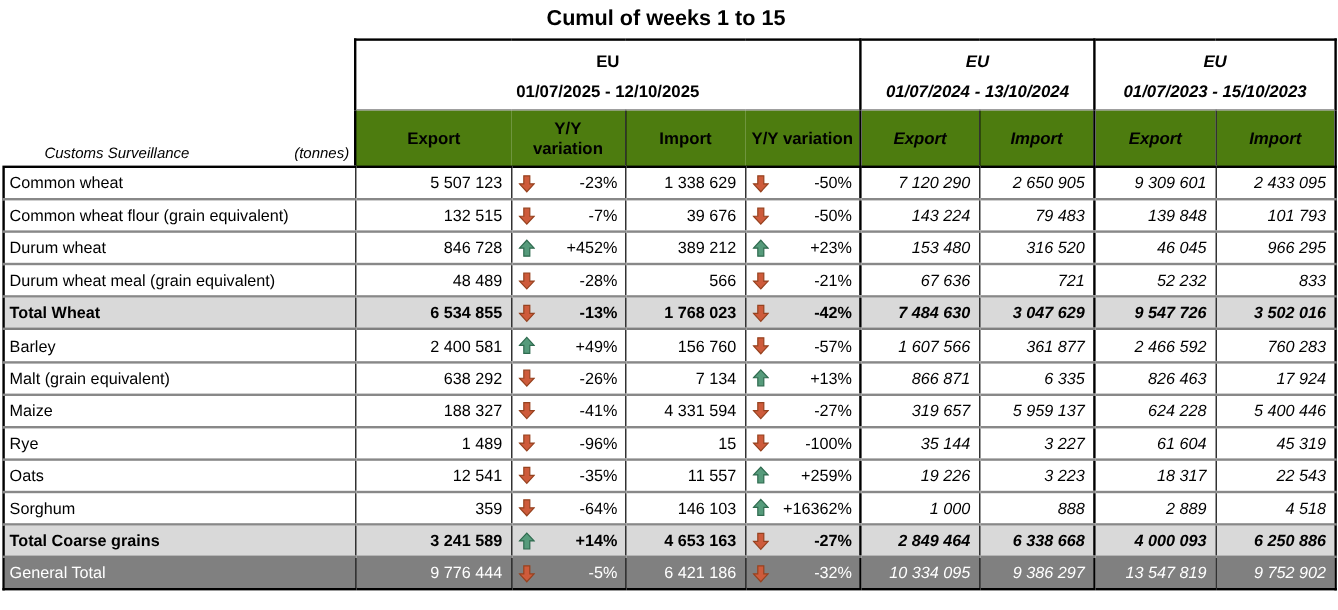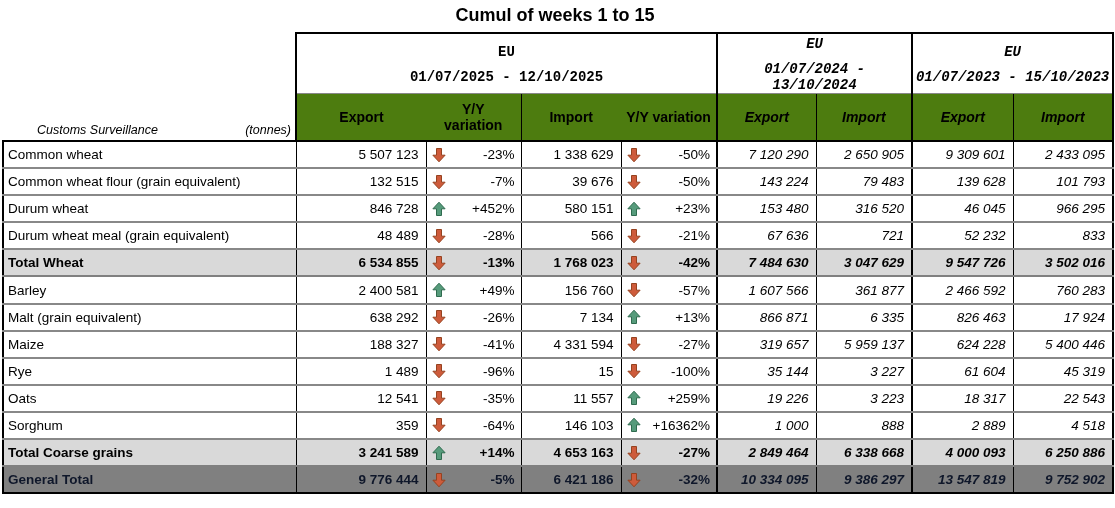--- a/index.html
+++ b/index.html
@@ -5,21 +5,21 @@
   html,body{margin:0;padding:0;background:#ffffff;}
   body{font-family:"Liberation Sans","DejaVu Sans",sans-serif;color:#000;}
   .page{position:relative;width:1115px;height:508px;background:#fff;overflow:hidden;}
   .title{width:1110px;text-align:center;font-size:18px;font-weight:bold;padding-top:5px;height:32px;box-sizing:border-box;}
   table{border-collapse:collapse;table-layout:fixed;margin-left:2px;width:1110px;}
   td,th{padding:0;font-size:13.5px;overflow:hidden;}
 
   
   th.corner{border:none;border-bottom:2.5px solid #000;vertical-align:bottom;font-weight:normal;}
   .corner-inner{display:flex;justify-content:space-between;align-items:flex-end;font-style:italic;font-size:12.5px;padding:0 4px 3px 34px;gap:21px;}
-  th.group{border-top:2.5px solid #000;border-bottom:1.5px solid #888;background:#fff;font-weight:bold;font-size:14px;vertical-align:middle;height:57px;font-family:Liberation Mono, monospace;}
+  th.group{border-top:2.5px solid #000;border-bottom:1.5px solid #888;background:#fff;font-weight:bold;font-size:14px;vertical-align:middle;height:57px;}
   th.group .region{display:block;padding-top:2px;}
   th.group .period{display:block;padding-top:9px;}
   th.colhead{font-weight:bold;font-size:14px;height:46px;vertical-align:middle;border-bottom:2.5px solid #000;background:#4d7c0f;}
   th.italic, td.italic{font-style:italic;}
   th.nowrap{white-space:nowrap;}
   th.wrap{padding:0 14px;}
 
   
   .bl-thick{border-left:2.5px solid #000;}
   .br-thick{border-right:2.5px solid #000;}
@@ -31,21 +31,21 @@
   tbody td.c-label{border-left:2.5px solid #000;border-right:1px solid #000;padding-left:4px;text-align:left;}
   tbody td.c-num{text-align:right;padding-right:7px;}
   tbody td.c-var{border-left:1px solid #000;}
   tbody td.c-impb{border-left:1px solid #000;}
   tbody td.c-g2{border-left:2.5px solid #000;}
   tbody td.c-g3{border-left:2.5px solid #000;}
   tbody td.c-mid{border-left:1px solid #000;}
   tbody td.c-last{border-right:2.5px solid #000;}
   tbody td.c-hist{font-style:italic;}
   tbody tr.row-subtotal td{background:#D9D9D9;font-weight:bold;border-bottom:2px solid #808080;}
-  tbody tr.row-total td{background:#808080;color:#0f172a;font-weight:bold;border-bottom:2.5px solid #000;}
+  tbody tr.row-total td{background:#808080;color:#ffffff;font-weight:normal;border-bottom:2.5px solid #000;}
   .var-inner{display:flex;align-items:center;justify-content:space-between;padding:0 6px 0 5px;gap:12px;}
   .var-inner .arr{display:inline-flex;align-items:center;}
   .var-inner .pct{text-align:right;}
 </style>
 </head>
 <body>
 
 <div class="page">
   <div class="title">Cumul of weeks 1 to 15</div>
 
@@ -142,37 +142,37 @@
               <span class="arr">
                 <svg width="14" height="16" viewBox="0 0 14 16">
                   <path d="M4.5 1.5h5v6.7h3.6L7 14.8 0.9 8.2h3.6z" fill="#CE5B3B" stroke="#96421F" stroke-width="1"></path>
                 </svg>
               </span>
               <span class="pct">-50%</span>
             </div>
           </td>
           <td class="c-num c-hist c-g2">143 224</td>
           <td class="c-num c-hist c-mid">79 483</td>
-          <td class="c-num c-hist c-g3">139 628</td>
+          <td class="c-num c-hist c-g3">139 848</td>
           <td class="c-num c-hist c-mid c-last">101 793</td>
         </tr>
         <tr class="row-data">
           <td class="c-label">Durum wheat</td>
           <td class="c-num">846 728</td>
           <td class="c-var">
             <div class="var-inner">
               <span class="arr">
                 <svg width="14" height="16" viewBox="0 0 14 16">
                   <path d="M4.5 14.5h5V7.8h3.6L7 1.2 0.9 7.8h3.6z" fill="#569B7B" stroke="#2F6B4F" stroke-width="1"></path>
                 </svg>
               </span>
               <span class="pct">+452%</span>
             </div>
           </td>
-          <td class="c-num c-impb">580 151</td>
+          <td class="c-num c-impb">389 212</td>
           <td class="c-var">
             <div class="var-inner">
               <span class="arr">
                 <svg width="14" height="16" viewBox="0 0 14 16">
                   <path d="M4.5 14.5h5V7.8h3.6L7 1.2 0.9 7.8h3.6z" fill="#569B7B" stroke="#2F6B4F" stroke-width="1"></path>
                 </svg>
               </span>
               <span class="pct">+23%</span>
             </div>
           </td>

